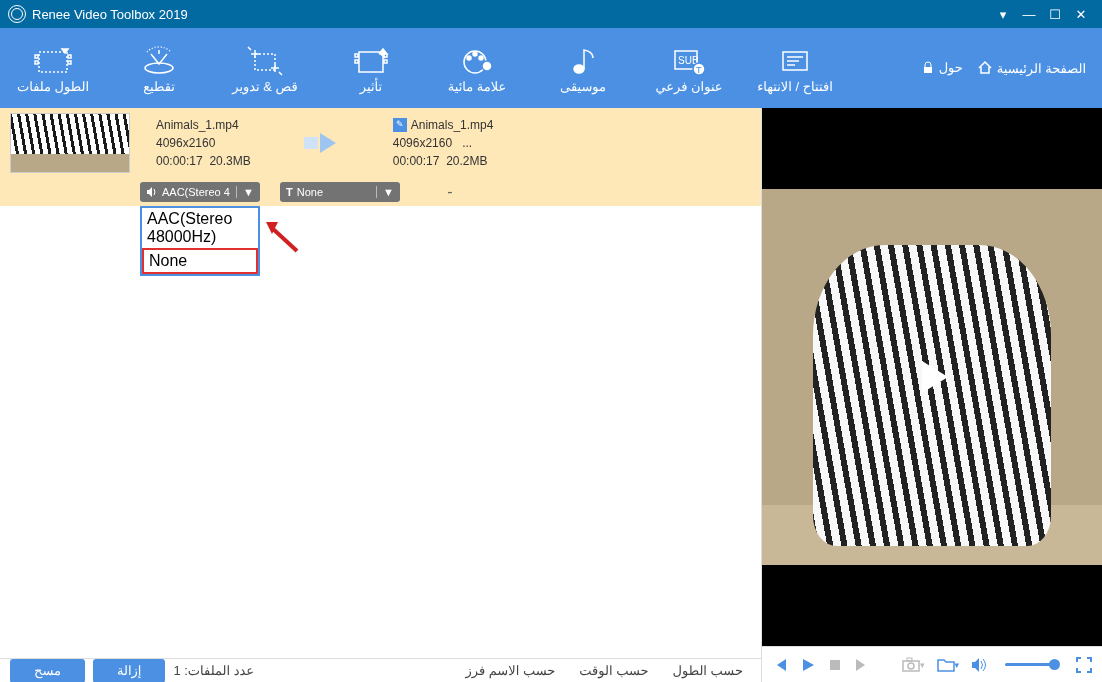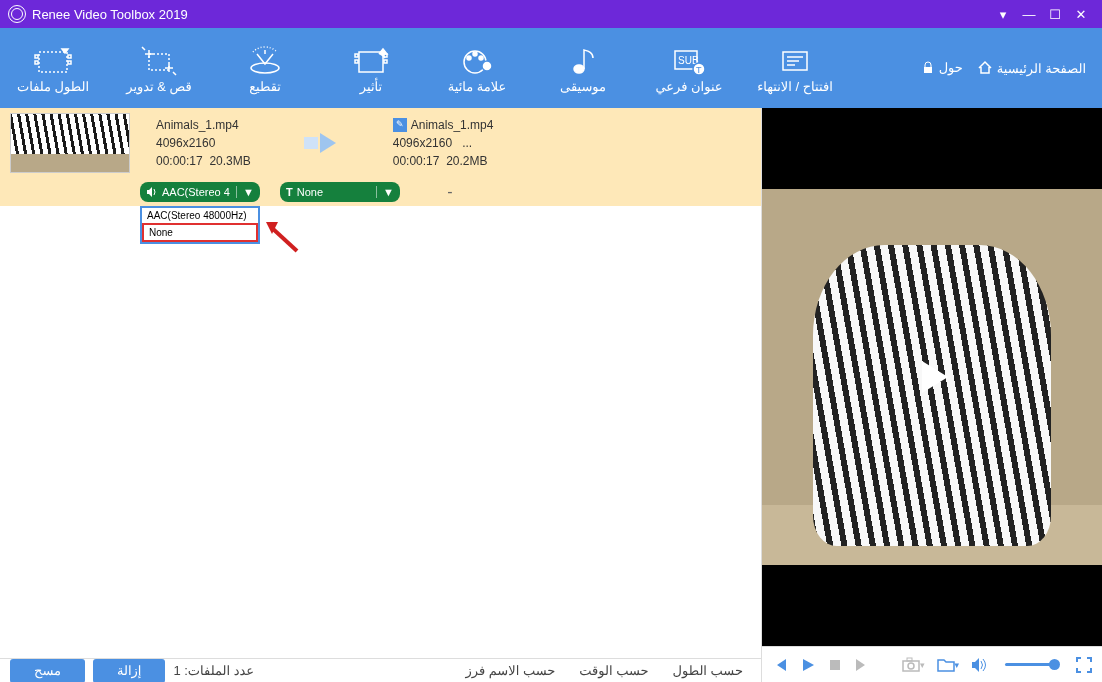--- a/index.html
+++ b/index.html
@@ -1,17 +1,17 @@
 <!DOCTYPE html>
 <html><head>
 <meta charset="utf-8">
 <style>
 * { margin: 0; padding: 0; box-sizing: border-box; font-family: "Segoe UI", Tahoma, sans-serif; }
 body { background: #fff; width: 1102px; height: 682px; overflow: hidden; }
-.titlebar { background: #6d28d9; height: 28px; display: flex; align-items: center; color: #fff; font-size: 13px; padding: 0 8px; }
+.titlebar { background: #0369a1; height: 28px; display: flex; align-items: center; color: #fff; font-size: 13px; padding: 0 8px; }
 .titlebar .logo { width: 18px; height: 18px; margin-right: 6px; border: 1px solid #fff; border-radius: 50%; position: relative; }
 .titlebar .logo::before { content:''; position:absolute; inset:2px; border:1px solid #fff; border-radius:50%; }
 .titlebar .spacer { flex: 1; }
 .titlebar .winbtn { width: 26px; height: 26px; display:flex; align-items:center; justify-content:center; color:#fff; font-size:13px; cursor:pointer; }
 .toolbar { background: #4b90e2; height: 80px; display: flex; align-items: center; color:#fff; }
 .tool { width: 106px; height: 80px; display: flex; flex-direction: column; align-items: center; justify-content: center; font-size: 13px; cursor:pointer; }
 .tool .ticon { height: 36px; display:flex; align-items:center; justify-content:flex-start; }
 .tool svg { stroke:#fff; fill:none; stroke-width:1.5; }
 .toolspacer { flex:1; }
 .tool-right { display:flex; align-items:flex-start; padding-right:16px; gap:14px; }
@@ -23,24 +23,24 @@
 .thumb { width:120px; height:60px; background:#a89878; border:1px solid #ccc; position:relative; overflow:hidden; }
 .zebra { position:absolute; inset:0; background: repeating-linear-gradient(80deg, #1a1a1a 0 3px, #fff 3px 8px); }
 .zebra::after { content:''; position:absolute; bottom:0; left:0; right:0; height:18px; background:#b8a888; }
 .finfo { font-size:12px; color:#333; line-height:1.5; }
 .farrow { flex:0 0 90px; display:flex; align-items:center; justify-content:center; }
 .farrow svg { width:40px; height:28px; }
 .fout { font-size:12px; color:#333; line-height:1.5; display:flex; flex-direction:column; }
 .fout .fname { display:flex; align-items:center; gap:4px; }
 .editicon { width:14px; height:14px; background:#4b90e2; display:inline-flex; align-items:center; justify-content:center; color:#fff; font-size:9px; }
 .dropdown-row { background:#fee8b8; height:28px; display:flex; align-items:center; padding:0 10px 0 140px; gap:20px; }
-.dd { background:#15803d; color:#fff; height:20px; border-radius:8px; display:flex; align-items:center; font-size:11px; padding:0 6px; gap:4px; cursor:pointer; }
+.dd { background:#737373; color:#fff; height:20px; border-radius:3px; display:flex; align-items:center; font-size:11px; padding:0 6px; gap:4px; cursor:pointer; }
 .dd .ddarrow { border-left:1px solid rgba(255,255,255,.5); padding-left:6px; margin-left:auto; }
 .dddash { flex:0 0 60px; text-align:center; color:#666; }
-.popup { position:absolute; top:98px; left:140px; background:#fff; border:2px solid #4b90e2; font-size:10px; width:120px; z-index:5; }
+.popup { position:absolute; top:98px; left:140px; background:#fff; border:2px solid #4b90e2; font-size:16px; width:120px; z-index:5; }
 .popup .opt { padding:2px 5px; }
 .popup .opt.sel { border:2px solid #e03030; }
 .redarrow { position:absolute; top:108px; left:262px; width:40px; height:40px; }
 .redarrow svg { width:40px; height:40px; }
 .sortbar { height:24px; border-top:1px solid #ddd; display:flex; align-items:center; padding:0 10px; gap:8px; font-size:13px; color:#444; }
 .bluebtn { background:#4b90e2; color:#fff; border:none; border-radius:3px; height:24px; padding:0 24px; font-size:13px; cursor:pointer; }
 .sortlink { cursor:pointer; padding:0 8px; }
 .right { width:340px; display:flex; flex-direction:column; }
 .preview { flex:1; background:#000; position:relative; display:flex; align-items:center; justify-content:center; }
 .preview-zebra { position:absolute; top:15%; bottom:15%; left:0; right:0; background:#b8a888; overflow:hidden; }
@@ -77,37 +77,37 @@
           <rect x="35" y="9" width="3" height="3"></rect>
           <rect x="35" y="15" width="3" height="3"></rect>
           <path d="M29 3 l6 0 l-3 4 z" fill="#fff"></path>
         </svg>
       </div>
     <span>الطول ملفات</span>
   </div>
   <div class="tool">
     <div class="ticon">
         <svg width="40" height="30" viewBox="0 0 40 30">
-          <rect x="10" y="8" width="20" height="16" stroke-dasharray="2 2"></rect>
-          <path d="M10 4 l0 8 M6 8 l8 0 M30 26 l0 -8 M26 22 l8 0"></path>
-          <path d="M6 4 l-3 -3 M34 26 l3 3"></path>
-        </svg>
-      </div>
-    <span>قص &amp; تدوير</span>
-  </div>
-  <div class="tool">
-    <div class="ticon">
-        <svg width="40" height="30" viewBox="0 0 40 30">
           <ellipse cx="20" cy="22" rx="14" ry="5"></ellipse>
           <path d="M12 8 l8 10 l8 -10"></path>
           <path d="M20 4 l0 4"></path>
           <path d="M8 6 c0 0 4 -5 12 -5 s12 5 12 5" stroke-dasharray="1 2"></path>
         </svg>
       </div>
     <span>تقطيع</span>
+  </div>
+  <div class="tool">
+    <div class="ticon">
+        <svg width="40" height="30" viewBox="0 0 40 30">
+          <rect x="10" y="8" width="20" height="16" stroke-dasharray="2 2"></rect>
+          <path d="M10 4 l0 8 M6 8 l8 0 M30 26 l0 -8 M26 22 l8 0"></path>
+          <path d="M6 4 l-3 -3 M34 26 l3 3"></path>
+        </svg>
+      </div>
+    <span>قص &amp; تدوير</span>
   </div>
   <div class="tool">
     <div class="ticon">
         <svg width="40" height="30" viewBox="0 0 40 30">
           <rect x="8" y="6" width="24" height="20"></rect>
           <rect x="4" y="8" width="3" height="3"></rect>
           <rect x="4" y="14" width="3" height="3"></rect>
           <rect x="33" y="8" width="3" height="3"></rect>
           <rect x="33" y="14" width="3" height="3"></rect>
           <path d="M28 8 l4 -5 l4 5 l-5 0 l3 4" fill="#fff" stroke="#fff"></path>

